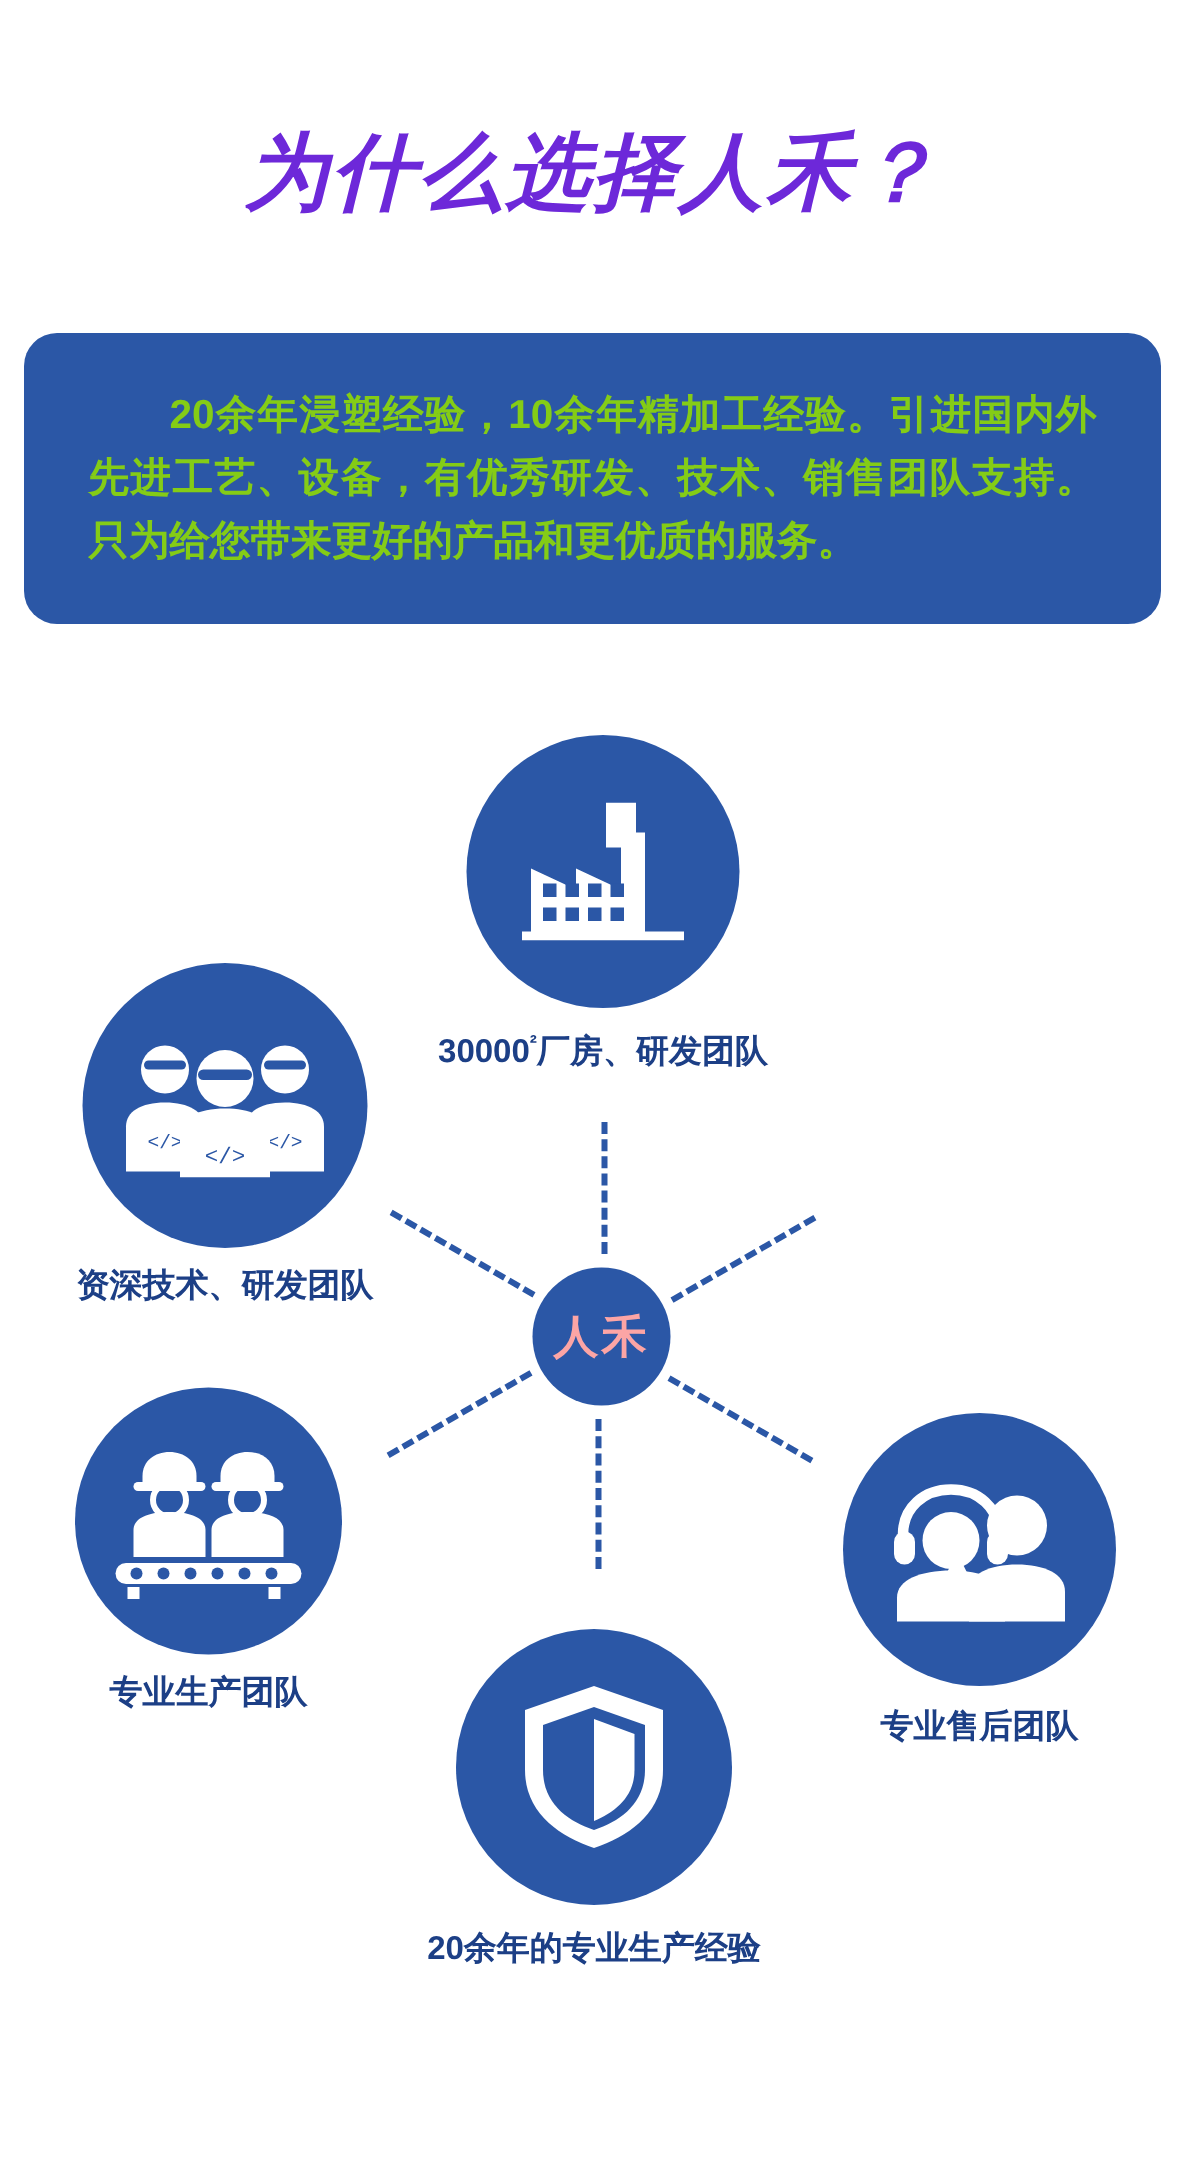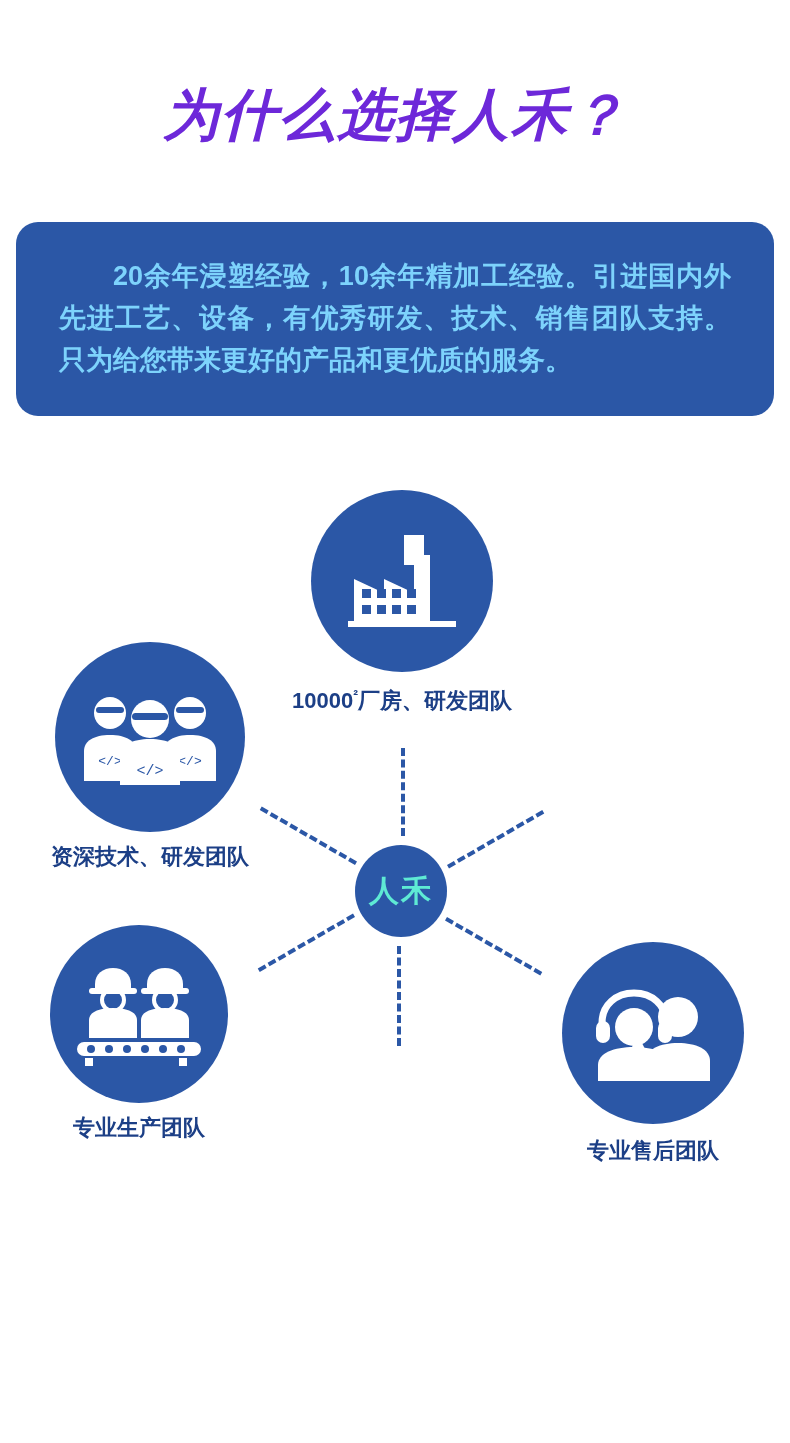--- a/index.html
+++ b/index.html
@@ -37,21 +37,21 @@
     width: 758px;
     height: 194px;
     background: #2b57a6;
     border-radius: 22px;
     box-sizing: border-box;
     display: flex;
     align-items: center;
     justify-content: center;
   }
   .intro-text {
-    color: #7dd3fc;
+    color: #84cc16;
     font-size: 27px;
     font-weight: bold;
     line-height: 1.55;
     text-align: justify;
     width: 672px;
     text-indent: 54px;
   }
 
   
   .diagram {
@@ -87,21 +87,21 @@
 
   
   .hub {
     position: absolute;
     left: 355px;
     top: 405px;
     width: 92px;
     height: 92px;
     border-radius: 50%;
     background: #2b57a6;
-    color: #5eead4;
+    color: #fca5a5;
     font-size: 30px;
     font-weight: bold;
     display: flex;
     align-items: center;
     justify-content: center;
     letter-spacing: 2px;
     z-index: 5;
     text-align: right;
   }
 
@@ -151,21 +151,21 @@
           <rect x="44" y="54" width="9" height="9" fill="#2b57a6"></rect>
           <rect x="59" y="54" width="9" height="9" fill="#2b57a6"></rect>
           <rect x="14" y="70" width="9" height="9" fill="#2b57a6"></rect>
           <rect x="29" y="70" width="9" height="9" fill="#2b57a6"></rect>
           <rect x="44" y="70" width="9" height="9" fill="#2b57a6"></rect>
           <rect x="59" y="70" width="9" height="9" fill="#2b57a6"></rect>
         </svg>
       </span>
     </div>
     <div class="node-label" style="top:196px;">
-      <span>10000</span><span class="sup">²</span><span>厂房、研发团队</span>
+      <span>30000</span><span class="sup">²</span><span>厂房、研发团队</span>
     </div>
   </div>
 
   <div class="node" style="left:55px; top:202px;">
     <div class="circle" style="width:190px; height:190px;">
       <span>
         <svg class="icon" width="140" height="96" viewBox="0 0 140 96">
 
           <circle cx="30" cy="24" r="16" fill="#fff"></circle>
           <rect x="16" y="18" width="28" height="6" rx="3" fill="#2b57a6"></rect>
@@ -231,14 +231,26 @@
           <rect x="72" y="38" width="14" height="22" rx="7" fill="#fff"></rect>
           <circle cx="48" cy="44" r="19" fill="#fff"></circle>
           <path d="M48 60 L56 60 L60 68 L44 68 Z" fill="#fff"></path>
           <path d="M12 98 L12 82 C12 70 28 64 48 64 C68 64 84 70 84 82 L84 98 Z" fill="#fff"></path>
         </svg>
       </span>
     </div>
     <div class="node-label" style="top:194px;">专业售后团队</div>
   </div>
 
+  <div class="node" style="left:304px; top:646px;">
+    <div class="circle" style="width:184px; height:184px;">
+      <span>
+        <svg class="icon" width="104" height="116" viewBox="0 0 104 116">
+          <path d="M52 4 L98 20 L98 60 C98 88 76 104 52 112 C28 104 6 88 6 60 L6 20 Z" fill="#fff"></path>
+          <path d="M52 18 L86 30 L86 60 C86 82 70 94 52 100 C34 94 18 82 18 60 L18 30 Z" fill="#2b57a6"></path>
+          <path d="M52 26 L79 36 L79 60 C79 78 66 88 52 94 Z" fill="#fff"></path>
+        </svg>
+      </span>
+    </div>
+    <div class="node-label" style="top:198px;">20余年的专业生产经验</div>
+  </div>
 
 </div>
 
 </body></html>

